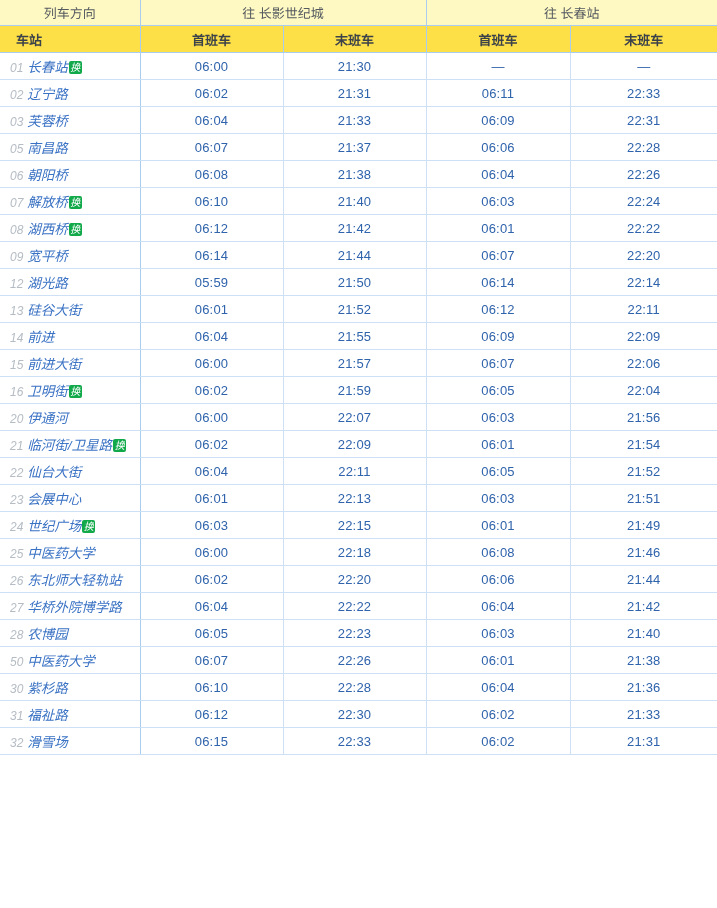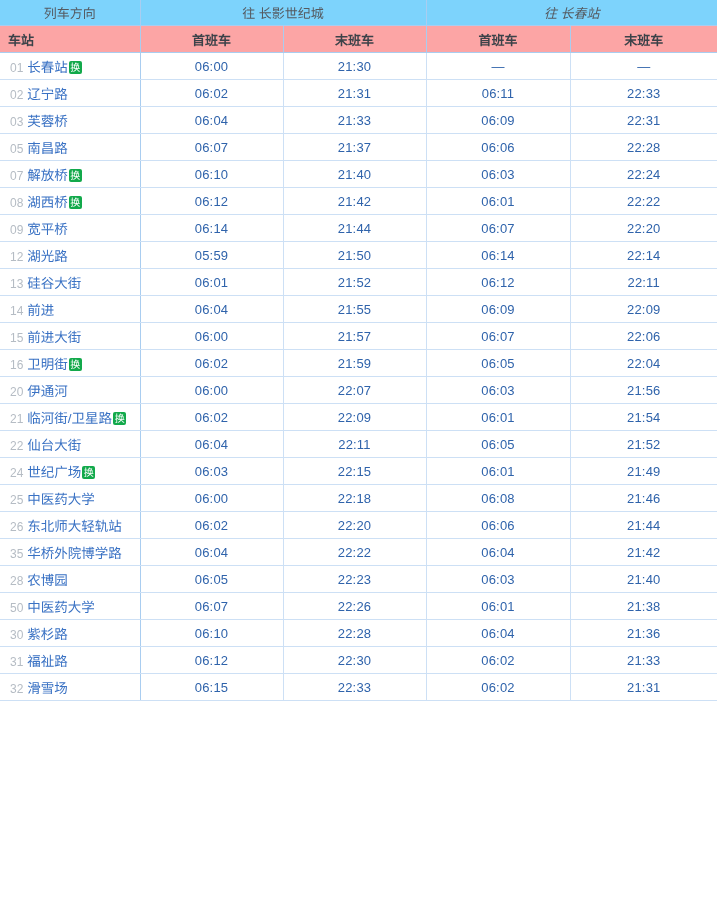--- a/index.html
+++ b/index.html
@@ -32,39 +32,38 @@
   tr.head-dir th {
     height: 25px;
     padding: 0 4px;
     font-weight: normal;
     font-size: 13px;
     color: #555a60;
     text-align: center;
     vertical-align: middle;
     border: 0;
     border-bottom: 1px solid #a9cdf0;
-    background: #7dd3fc;
+    background: #fef9c3;
     white-space: nowrap;
   }
   tr.head-dir th.dir-blank {
     border-right: 1px solid #a9cdf0;
   }
   tr.head-dir th.dir-group-2 {
     border-left: 1px solid #a9cdf0;
-    font-style: italic;
   }
 
   tr.head-cols th {
     height: 26px;
-    padding: 0 8px;
+    padding: 0 16px;
     font-weight: bold;
     font-size: 13px;
     color: #3c4249;
     vertical-align: middle;
-    background: #fca5a5;
+    background: #fde047;
     border-bottom: 1px solid #a9cdf0;
     border-right: 1px solid #a9cdf0;
     white-space: nowrap;
   }
   tr.head-cols th.th-station {
     text-align: left;
   }
   tr.head-cols th.th-time {
     text-align: center;
     font-weight: bold;
@@ -81,20 +80,21 @@
     border-bottom: 1px solid #cde0f5;
     border-right: 1px solid #cde0f5;
     background: #ffffff;
     white-space: nowrap;
   }
   tbody td:last-child { border-right: 0; }
 
   tbody td.cell-station {
     text-align: left;
     border-right: 1px solid #a9cdf0;
+    font-style: italic;
   }
   tbody td.cell-time {
     text-align: center;
     color: #2f63ab;
     font-size: 13px;
     letter-spacing: 0.2px;
   }
 
   .stn-no {
     color: #b5bcc4;
@@ -174,20 +174,27 @@
         <td class="cell-time">22:31</td>
       </tr>
       <tr>
         <td class="cell-station"><span class="stn-no">05</span><a class="stn-name" href="#">南昌路</a></td>
         <td class="cell-time">06:07</td>
         <td class="cell-time">21:37</td>
         <td class="cell-time">06:06</td>
         <td class="cell-time">22:28</td>
       </tr>
       <tr>
+        <td class="cell-station"><span class="stn-no">06</span><a class="stn-name" href="#">朝阳桥</a></td>
+        <td class="cell-time">06:08</td>
+        <td class="cell-time">21:38</td>
+        <td class="cell-time">06:04</td>
+        <td class="cell-time">22:26</td>
+      </tr>
+      <tr>
         <td class="cell-station"><span class="stn-no">07</span><a class="stn-name" href="#">解放桥</a><span class="xfer-badge">换</span></td>
         <td class="cell-time">06:10</td>
         <td class="cell-time">21:40</td>
         <td class="cell-time">06:03</td>
         <td class="cell-time">22:24</td>
       </tr>
       <tr>
         <td class="cell-station"><span class="stn-no">08</span><a class="stn-name" href="#">湖西桥</a><span class="xfer-badge">换</span></td>
         <td class="cell-time">06:12</td>
         <td class="cell-time">21:42</td>
@@ -251,20 +258,27 @@
         <td class="cell-time">21:54</td>
       </tr>
       <tr>
         <td class="cell-station"><span class="stn-no">22</span><a class="stn-name" href="#">仙台大街</a></td>
         <td class="cell-time">06:04</td>
         <td class="cell-time">22:11</td>
         <td class="cell-time">06:05</td>
         <td class="cell-time">21:52</td>
       </tr>
       <tr>
+        <td class="cell-station"><span class="stn-no">23</span><a class="stn-name" href="#">会展中心</a></td>
+        <td class="cell-time">06:01</td>
+        <td class="cell-time">22:13</td>
+        <td class="cell-time">06:03</td>
+        <td class="cell-time">21:51</td>
+      </tr>
+      <tr>
         <td class="cell-station"><span class="stn-no">24</span><a class="stn-name" href="#">世纪广场</a><span class="xfer-badge">换</span></td>
         <td class="cell-time">06:03</td>
         <td class="cell-time">22:15</td>
         <td class="cell-time">06:01</td>
         <td class="cell-time">21:49</td>
       </tr>
       <tr>
         <td class="cell-station"><span class="stn-no">25</span><a class="stn-name" href="#">中医药大学</a></td>
         <td class="cell-time">06:00</td>
         <td class="cell-time">22:18</td>
@@ -272,21 +286,21 @@
         <td class="cell-time">21:46</td>
       </tr>
       <tr>
         <td class="cell-station"><span class="stn-no">26</span><a class="stn-name" href="#">东北师大轻轨站</a></td>
         <td class="cell-time">06:02</td>
         <td class="cell-time">22:20</td>
         <td class="cell-time">06:06</td>
         <td class="cell-time">21:44</td>
       </tr>
       <tr>
-        <td class="cell-station"><span class="stn-no">35</span><a class="stn-name" href="#">华桥外院博学路</a></td>
+        <td class="cell-station"><span class="stn-no">27</span><a class="stn-name" href="#">华桥外院博学路</a></td>
         <td class="cell-time">06:04</td>
         <td class="cell-time">22:22</td>
         <td class="cell-time">06:04</td>
         <td class="cell-time">21:42</td>
       </tr>
       <tr>
         <td class="cell-station"><span class="stn-no">28</span><a class="stn-name" href="#">农博园</a></td>
         <td class="cell-time">06:05</td>
         <td class="cell-time">22:23</td>
         <td class="cell-time">06:03</td>

